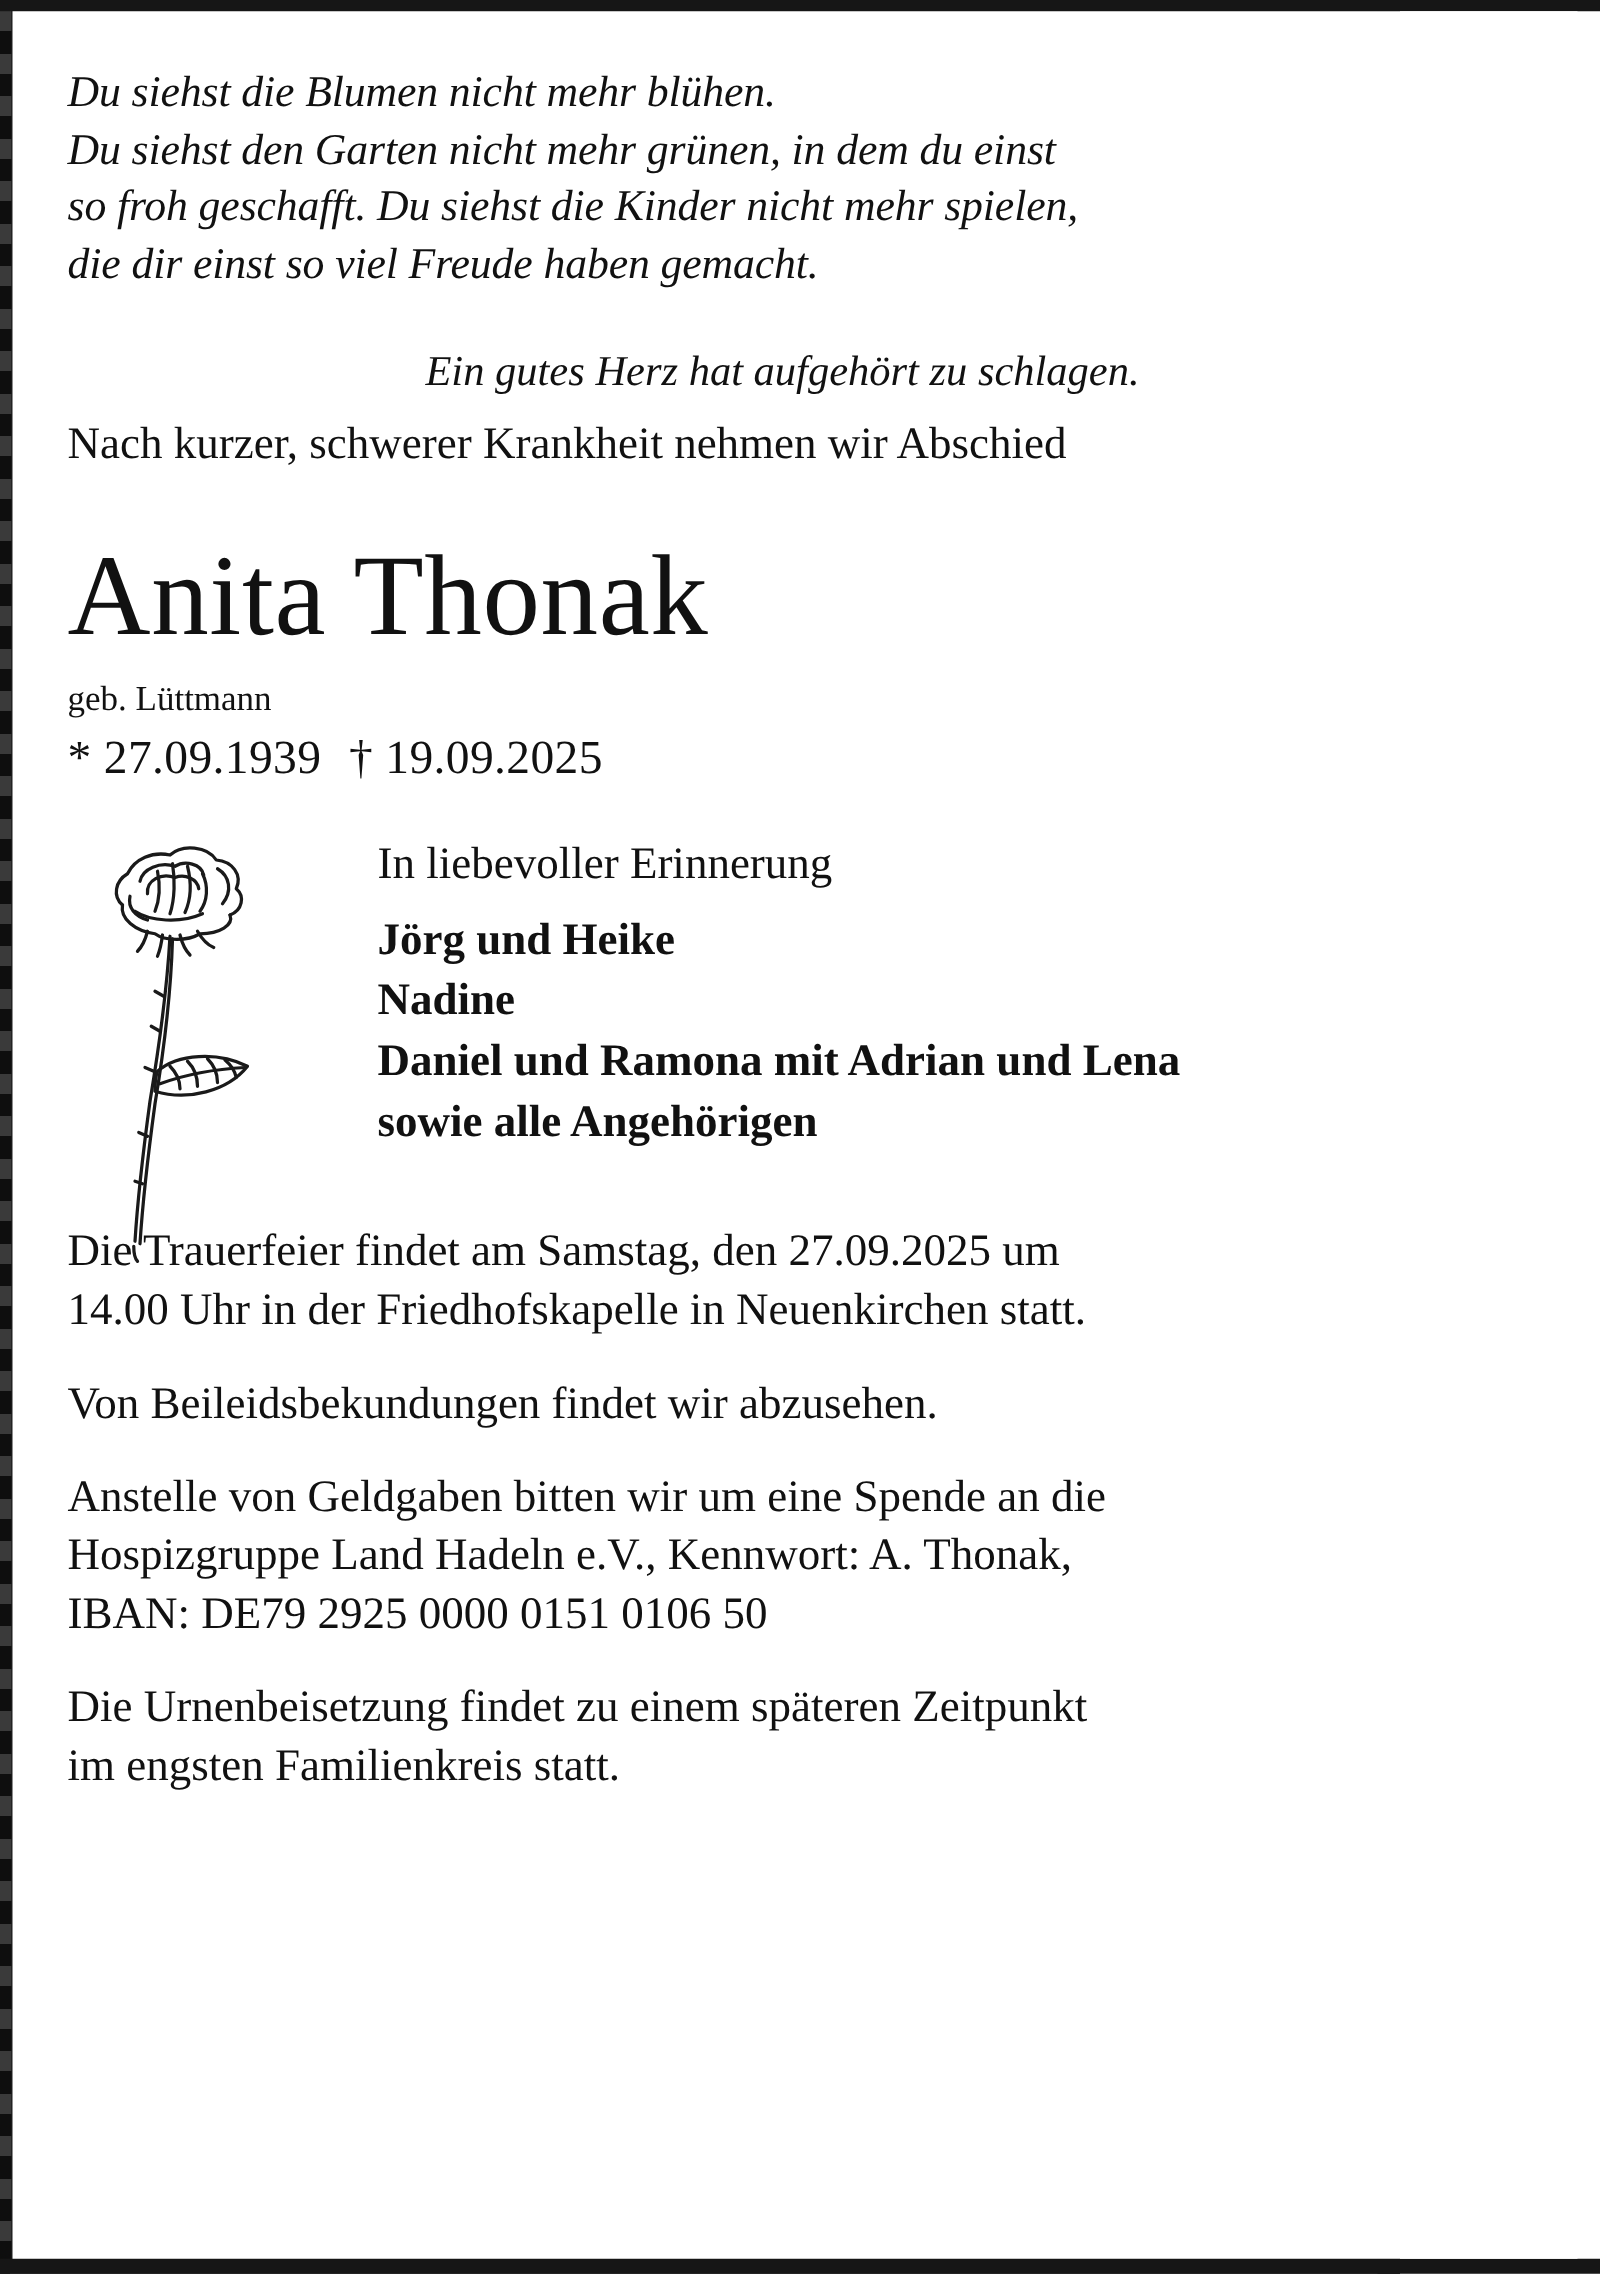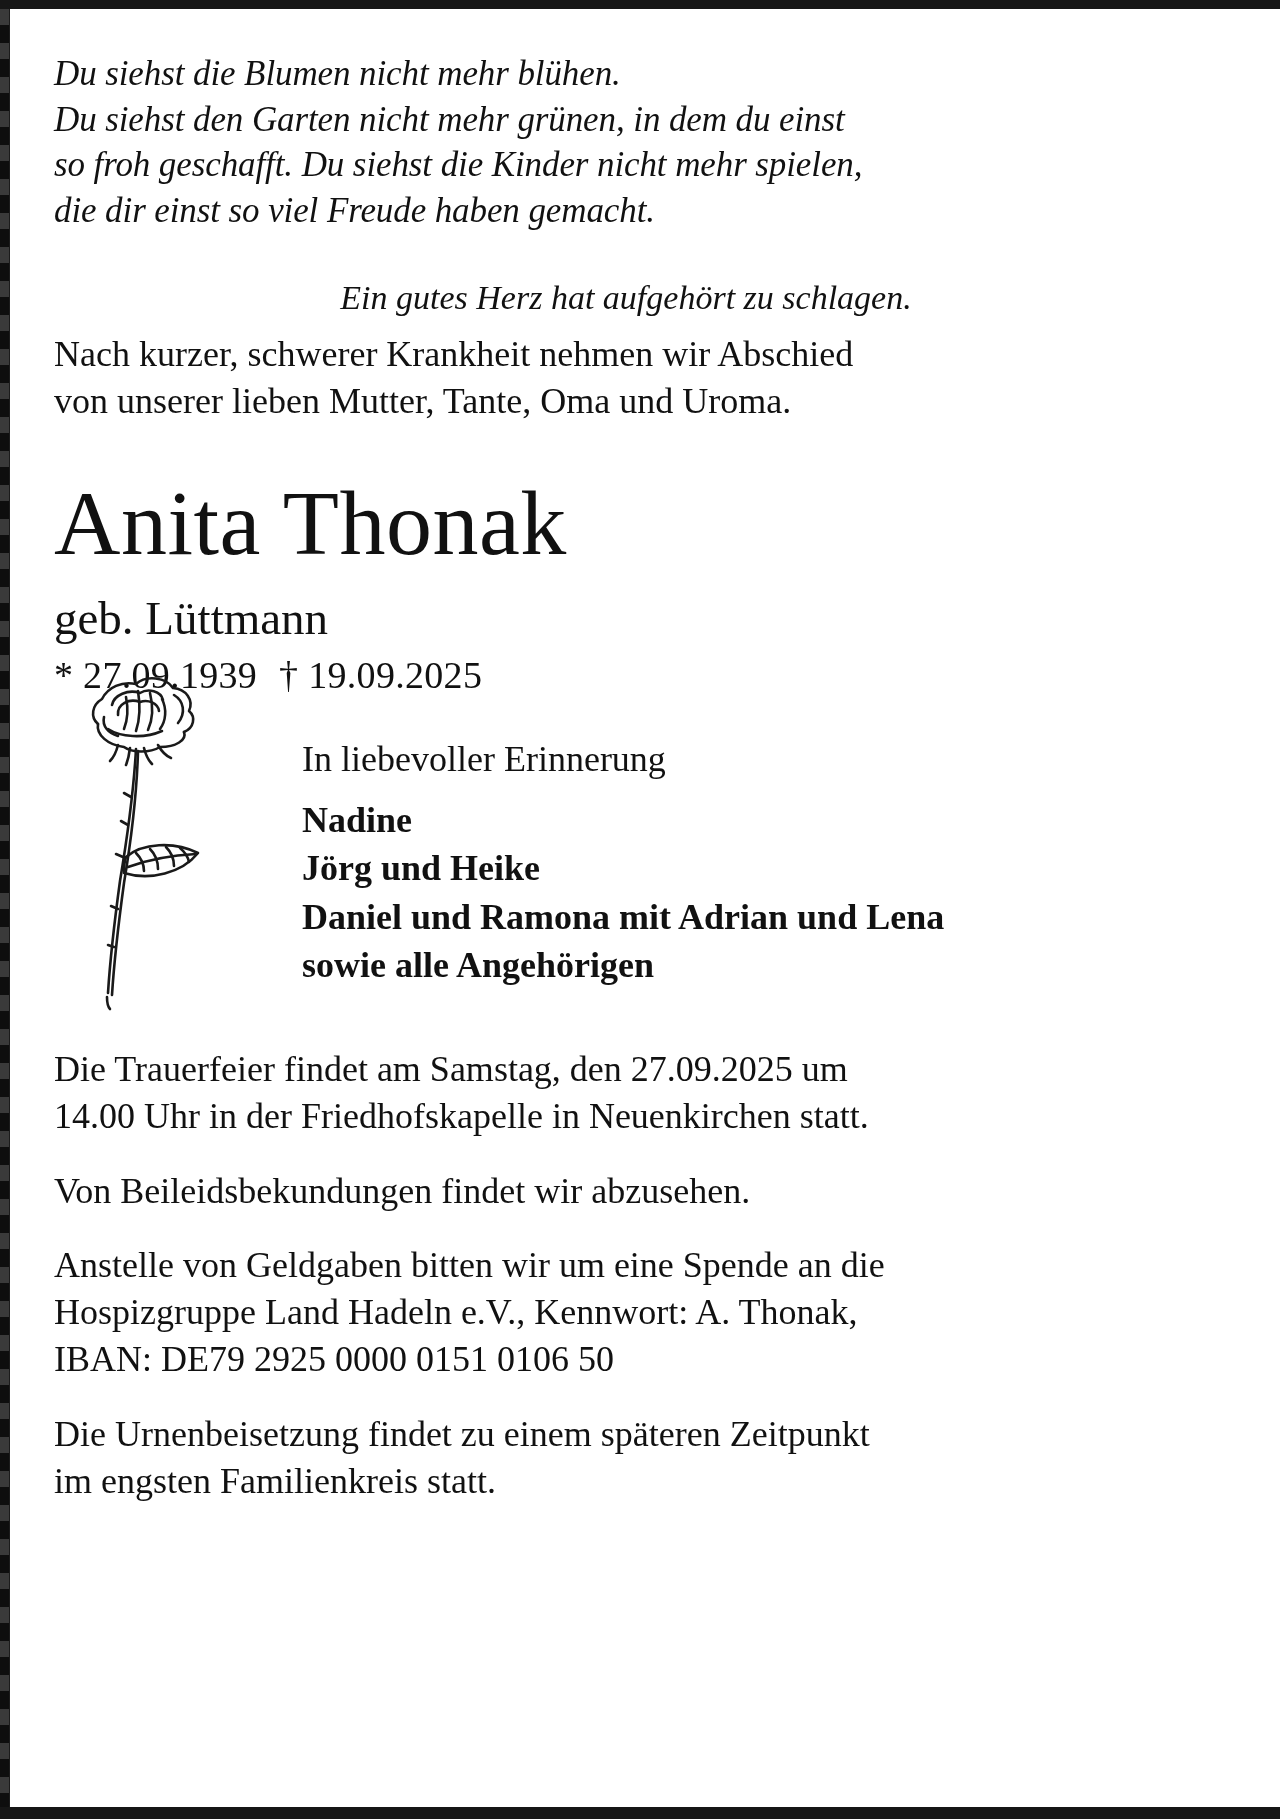--- a/index.html
+++ b/index.html
@@ -95,21 +95,21 @@
     text-align: left;
     padding-right: 18px;
   }
   .deceased-name {
     font-size: 92px;
     line-height: 1.0;
     letter-spacing: 0.5px;
     white-space: nowrap;
   }
   .maiden-name {
-    font-size: 47px;
+    font-size: 28px;
     margin-top: 22px;
   }
   .life-dates {
     font-size: 38px;
     margin-top: 8px;
     letter-spacing: 0.3px;
   }
   .dates-gap { display: inline-block; width: 22px; }
 
   
@@ -166,21 +166,20 @@
       <div class="verse-line">Du siehst die Blumen nicht mehr blühen.</div>
       <div class="verse-line">Du siehst den Garten nicht mehr grünen, in dem du einst</div>
       <div class="verse-line">so froh geschafft. Du siehst die Kinder nicht mehr spielen,</div>
       <div class="verse-line">die dir einst so viel Freude haben gemacht.</div>
     </div>
 
     <div class="heart-line">Ein gutes Herz hat aufgehört zu schlagen.</div>
 
     <div class="intro">
       <div class="intro-line">Nach kurzer, schwerer Krankheit nehmen wir Abschied</div>
-      <div class="intro-line">von unserer lieben Mutter, Tante, Oma und Uroma.</div>
     </div>
 
     <div class="name-block">
       <div class="deceased-name">Anita Thonak</div>
       <div class="maiden-name">geb. Lüttmann</div>
       <div class="life-dates">
         <span>* 27.09.1939</span><span class="dates-gap"></span><span>† 19.09.2025</span>
       </div>
     </div>
 
@@ -219,22 +218,22 @@
       <path d="M76 192 C82 198 84 205 84 212"></path>
       <path d="M92 190 C98 196 100 202 100 209"></path>
       <path d="M106 191 C112 196 114 200 115 205"></path>
 
       <path d="M33 340 C33 346 34 350 36 352"></path>
     </svg>
 
     <div class="memorial-wrap">
       <div class="memorial-lead">In liebevoller Erinnerung</div>
       <div class="family-names">
+        <div class="family-line">Jörg und Heike</div>
         <div class="family-line">Nadine</div>
-        <div class="family-line">Jörg und Heike</div>
         <div class="family-line">Daniel und Ramona mit Adrian und Lena</div>
         <div class="family-line">sowie alle Angehörigen</div>
       </div>
     </div>
 
     <div class="details">
       <div class="detail-para">
         <div class="detail-line">Die Trauerfeier findet am Samstag, den 27.09.2025 um</div>
         <div class="detail-line">14.00 Uhr in der Friedhofskapelle in Neuenkirchen statt.</div>
       </div>

